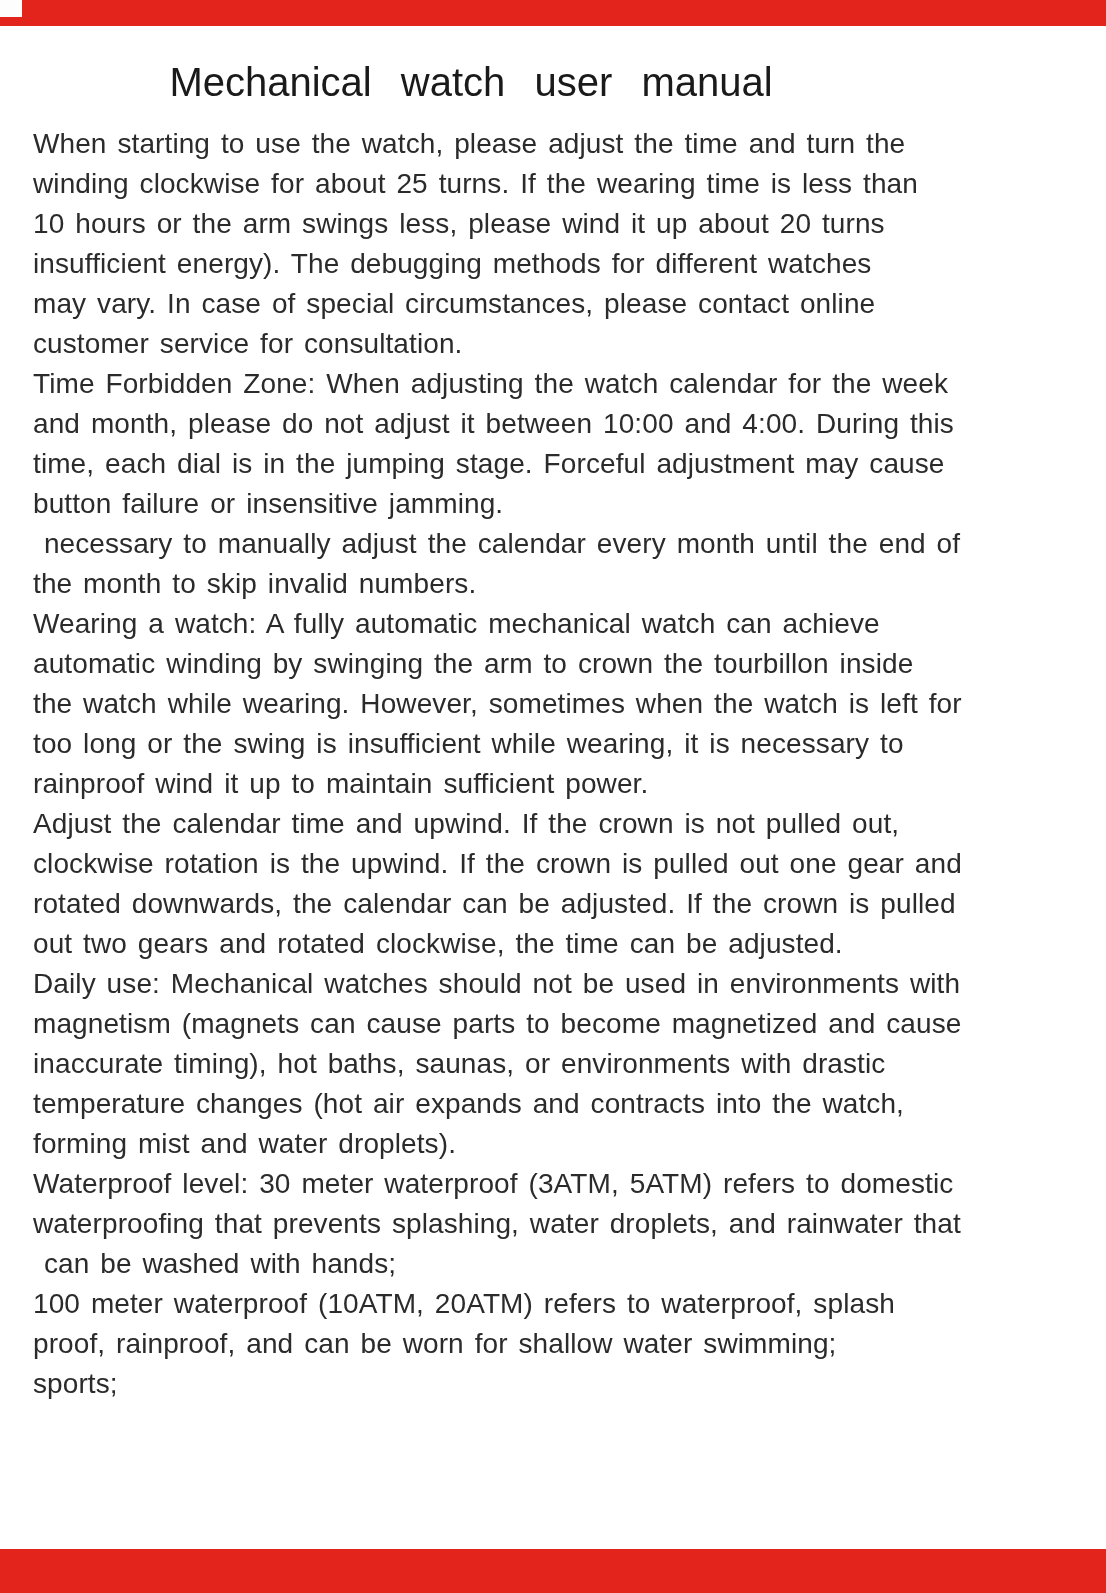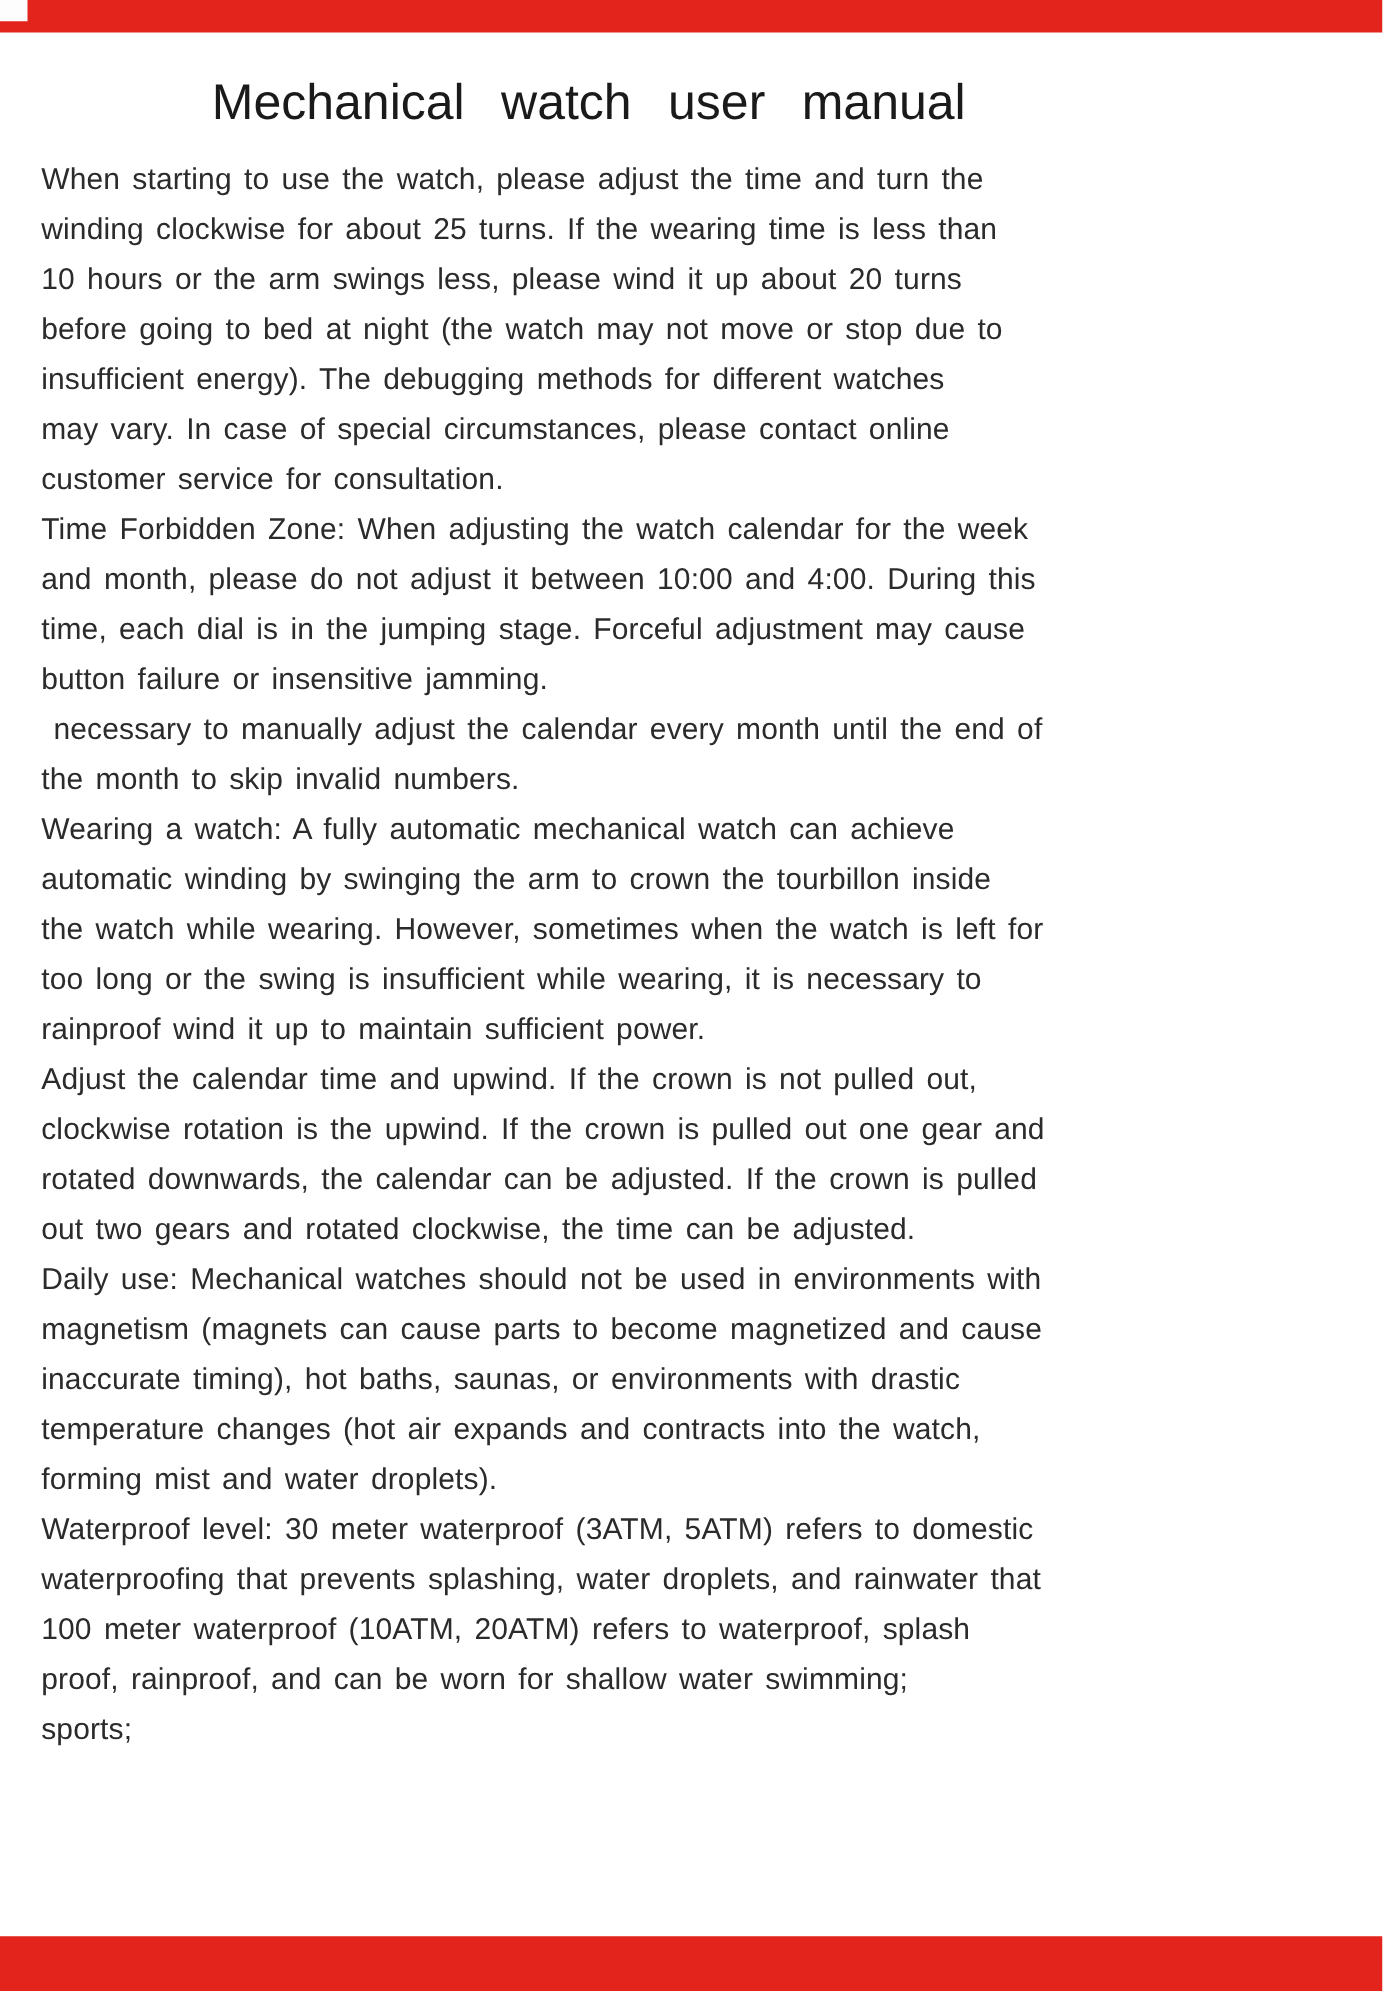--- a/index.html
+++ b/index.html
@@ -53,21 +53,21 @@
   }
   .content {
     position: absolute;
     top: 124px;
     left: 33px;
     right: 10px;
   }
   .line {
     height: 40px;
     line-height: 40px;
-    font-size: 24px;
+    font-size: 28px;
     color: #2b2b2b;
     letter-spacing: 0.1px;
     word-spacing: 3px;
     white-space: pre;
   }
 </style>
 </head>
 <body>
 
 <div class="page">
@@ -75,21 +75,20 @@
   <div class="top-bar" style="background: rgb(226, 36, 28);">
     <div class="top-bar-notch"></div>
   </div>
 
   <h1 class="doc-title">Mechanical watch user manual</h1>
 
   <div class="content">
     <div class="line">When starting to use the watch, please adjust the time and turn the</div>
     <div class="line">winding clockwise for about 25 turns. If the wearing time is less than</div>
     <div class="line">10 hours or the arm swings less, please wind it up about 20 turns</div>
-    <div class="line">before going to bed at night (the watch may not move or stop due to</div>
     <div class="line">insufficient energy). The debugging methods for different watches</div>
     <div class="line">may vary. In case of special circumstances, please contact online</div>
     <div class="line">customer service for consultation.</div>
     <div class="line">Time Forbidden Zone: When adjusting the watch calendar for the week</div>
     <div class="line">and month, please do not adjust it between 10:00 and 4:00. During this</div>
     <div class="line">time, each dial is in the jumping stage. Forceful adjustment may cause</div>
     <div class="line">button failure or insensitive jamming.</div>
     <div class="line"> necessary to manually adjust the calendar every month until the end of</div>
     <div class="line">the month to skip invalid numbers.</div>
     <div class="line">Wearing a watch: A fully automatic mechanical watch can achieve</div>
@@ -101,20 +100,21 @@
     <div class="line">clockwise rotation is the upwind. If the crown is pulled out one gear and</div>
     <div class="line">rotated downwards, the calendar can be adjusted. If the crown is pulled</div>
     <div class="line">out two gears and rotated clockwise, the time can be adjusted.</div>
     <div class="line">Daily use: Mechanical watches should not be used in environments with</div>
     <div class="line">magnetism (magnets can cause parts to become magnetized and cause</div>
     <div class="line">inaccurate timing), hot baths, saunas, or environments with drastic</div>
     <div class="line">temperature changes (hot air expands and contracts into the watch,</div>
     <div class="line">forming mist and water droplets).</div>
     <div class="line">Waterproof level: 30 meter waterproof (3ATM, 5ATM) refers to domestic</div>
     <div class="line">waterproofing that prevents splashing, water droplets, and rainwater that</div>
+    <div class="line"> can be washed with hands;</div>
     <div class="line">100 meter waterproof (10ATM, 20ATM) refers to waterproof, splash</div>
     <div class="line">proof, rainproof, and can be worn for shallow water swimming;</div>
     <div class="line">sports;</div>
   </div>
 
   <div class="bottom-bar" style="background: rgb(226, 36, 28);"></div>
 
 </div>
 
 </body></html>

